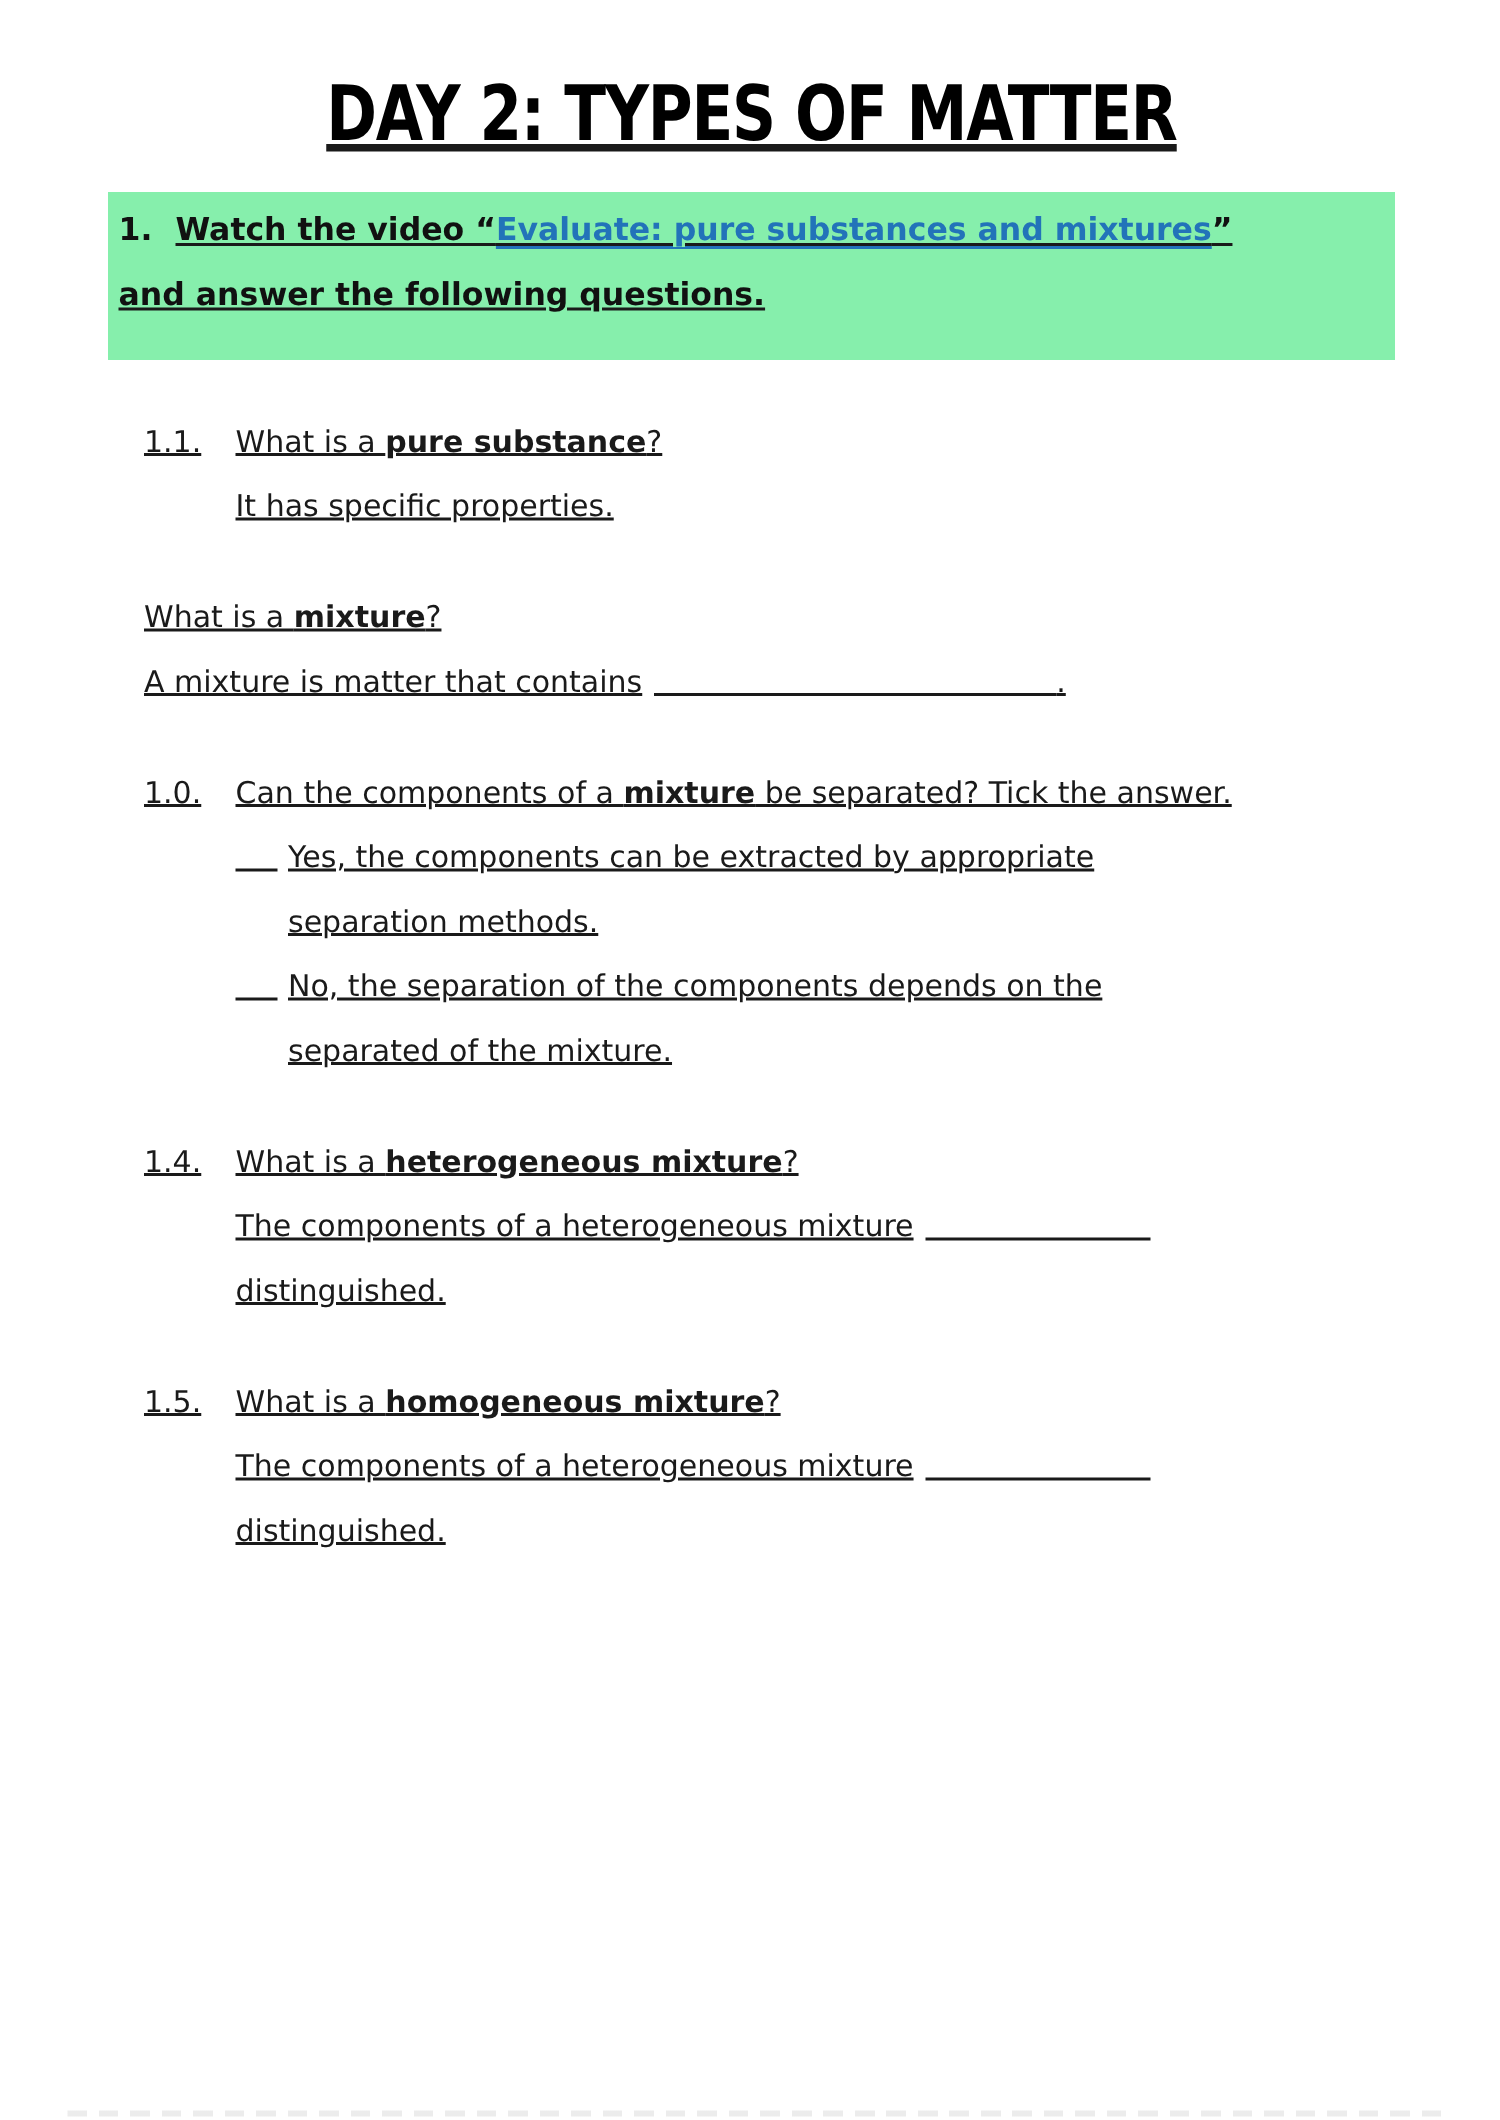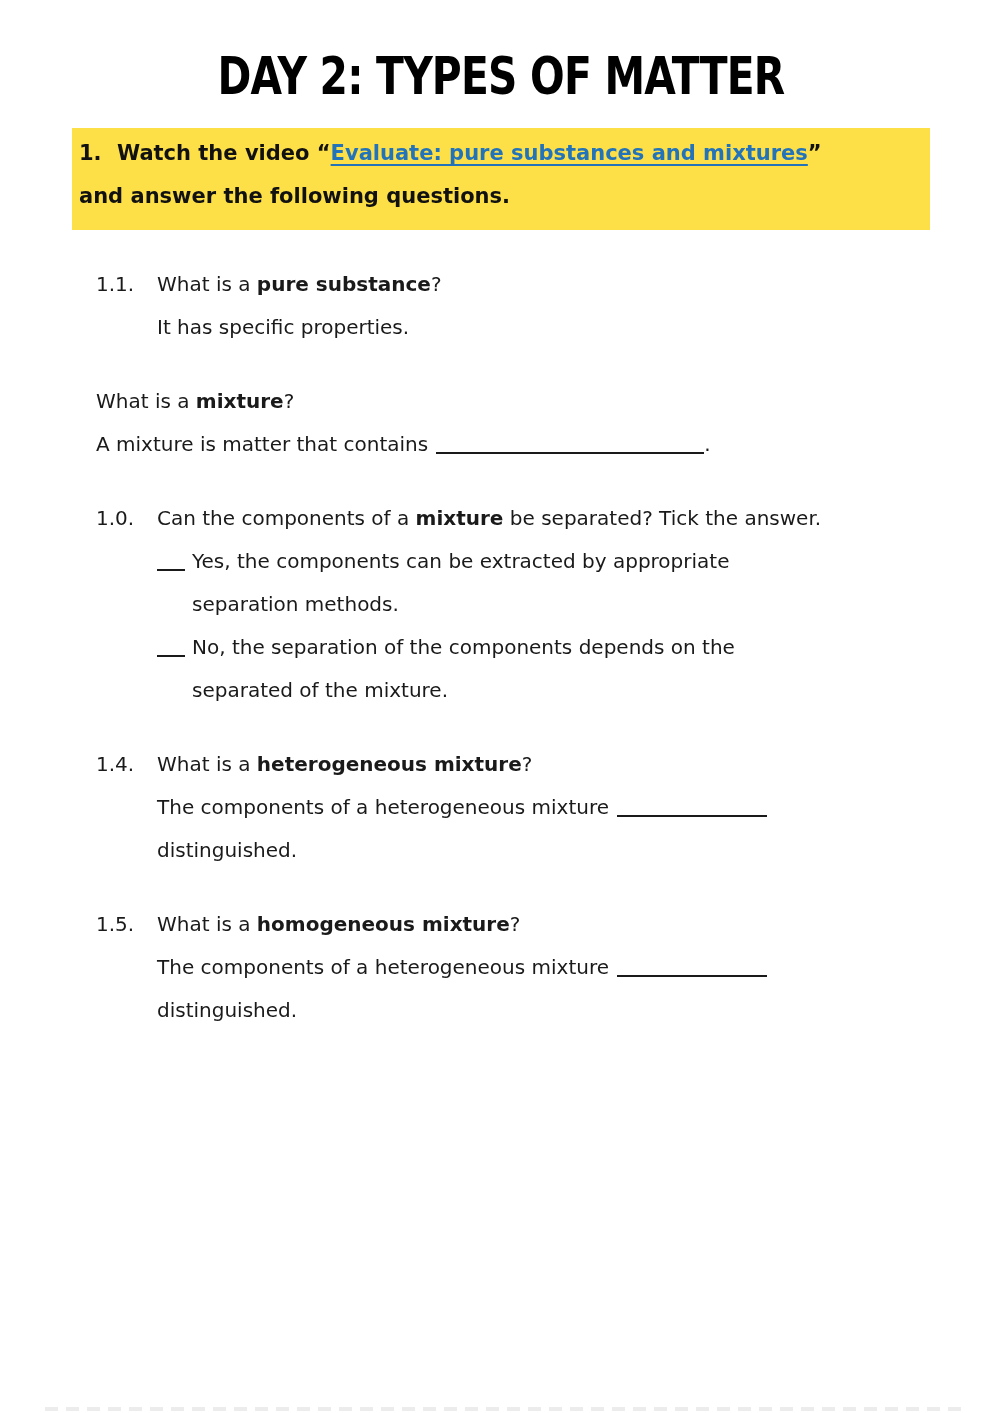--- a/index.html
+++ b/index.html
@@ -5,39 +5,39 @@
   * { box-sizing: border-box; }
   html, body { margin: 0; padding: 0; }
   body {
     width: 1000px; height: 1413px;
     background: #ffffff;
     font-family: "DejaVu Sans", "Liberation Sans", sans-serif;
     color: #1a1a1a;
     position: relative;
     overflow: hidden;
   }
-  .page { padding: 48px 70px 0 72px; }
+  .page { padding: 48px 70px 0 72px; text-decoration: underline; }
 
   
   .title {
     margin: 0 0 22px 0;
     text-align: center;
     font-size: 51px;
     line-height: 58px;
     font-weight: bold;
     letter-spacing: -1px;
     color: #000000;
     transform: scaleX(0.80);
     white-space: nowrap;
   }
 
   
   .instruction {
-    background: #fde047;
-    padding: 4px 10px 12px 7px;
+    background: #86efac;
+    padding: 4px 10px 22px 7px;
     font-weight: bold;
     font-size: 21px;
     line-height: 43px;
     color: #111111;
   }
   .instr-num { display: inline-block; width: 38px; }
   .video-link {
     color: #2273b9;
     text-decoration: underline;
     text-decoration-thickness: 2px;

